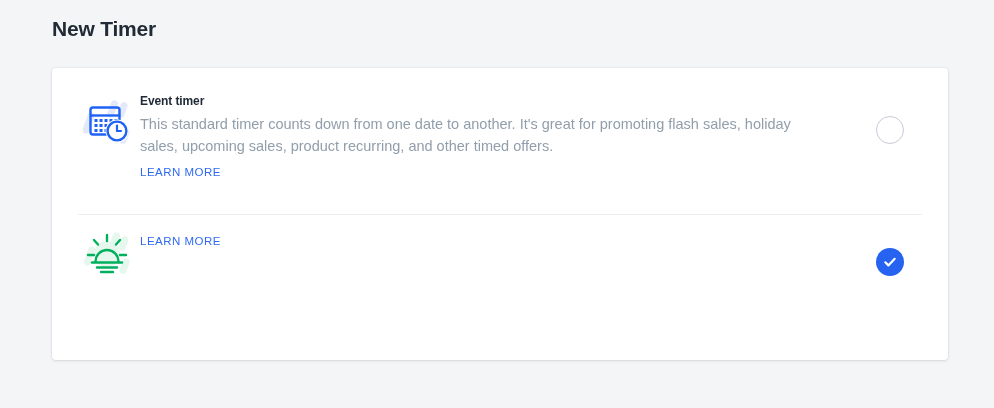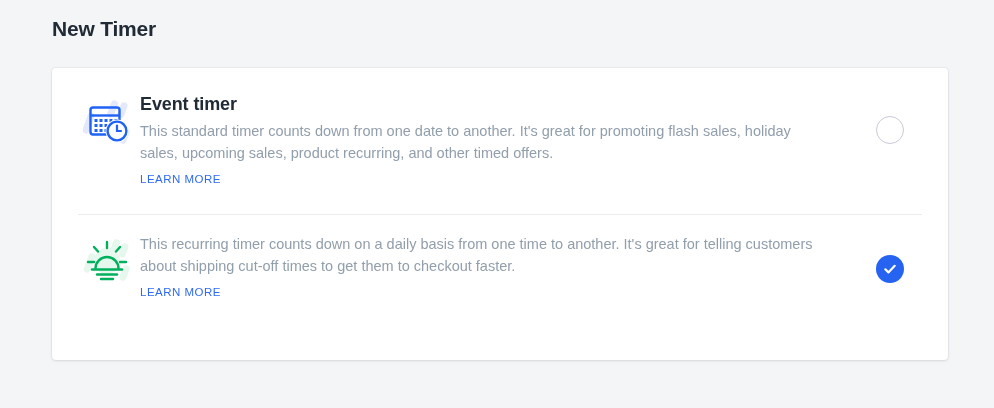--- a/index.html
+++ b/index.html
@@ -72,21 +72,21 @@
     padding-top: 4px;
   }
 
   .opt-body {
     flex: 1 1 auto;
     padding-right: 24px;
     min-width: 0;
   }
 
   .opt-title {
-    font-size: 18px;
+    font-size: 12px;
     font-weight: bold;
     color: #212b36;
     letter-spacing: -0.1px;
     margin-bottom: 5px;
   }
 
   .opt-desc {
     font-size: 14.5px;
     line-height: 1.52;
     color: #919eab;
@@ -222,21 +222,20 @@
             <path d="M12.5 31.5 a11.5 11.5 0 0 1 23 0"></path>
 
             <line x1="9" y1="32.5" x2="39" y2="32.5"></line>
             <line x1="14" y1="37.5" x2="34" y2="37.5"></line>
             <line x1="18" y1="42" x2="30" y2="42"></line>
           </g>
         </svg>
       </div>
 
       <div class="opt-body">
-        <div class="opt-desc">This recurring timer counts down on a daily basis from one time to another. It's great for telling customers about shipping cut-off times to get them to checkout faster.</div>
         <a class="learn-more">LEARN MORE</a>
       </div>
 
       <div class="opt-select">
         <div class="radio-checked">
           <svg width="16" height="16" viewBox="0 0 16 16" aria-hidden="true">
             <path d="M3.3 8.3 L6.4 11.4 L12.7 4.8" fill="none" stroke="#ffffff" stroke-width="2.2" stroke-linecap="round" stroke-linejoin="round"></path>
           </svg>
         </div>
       </div>

